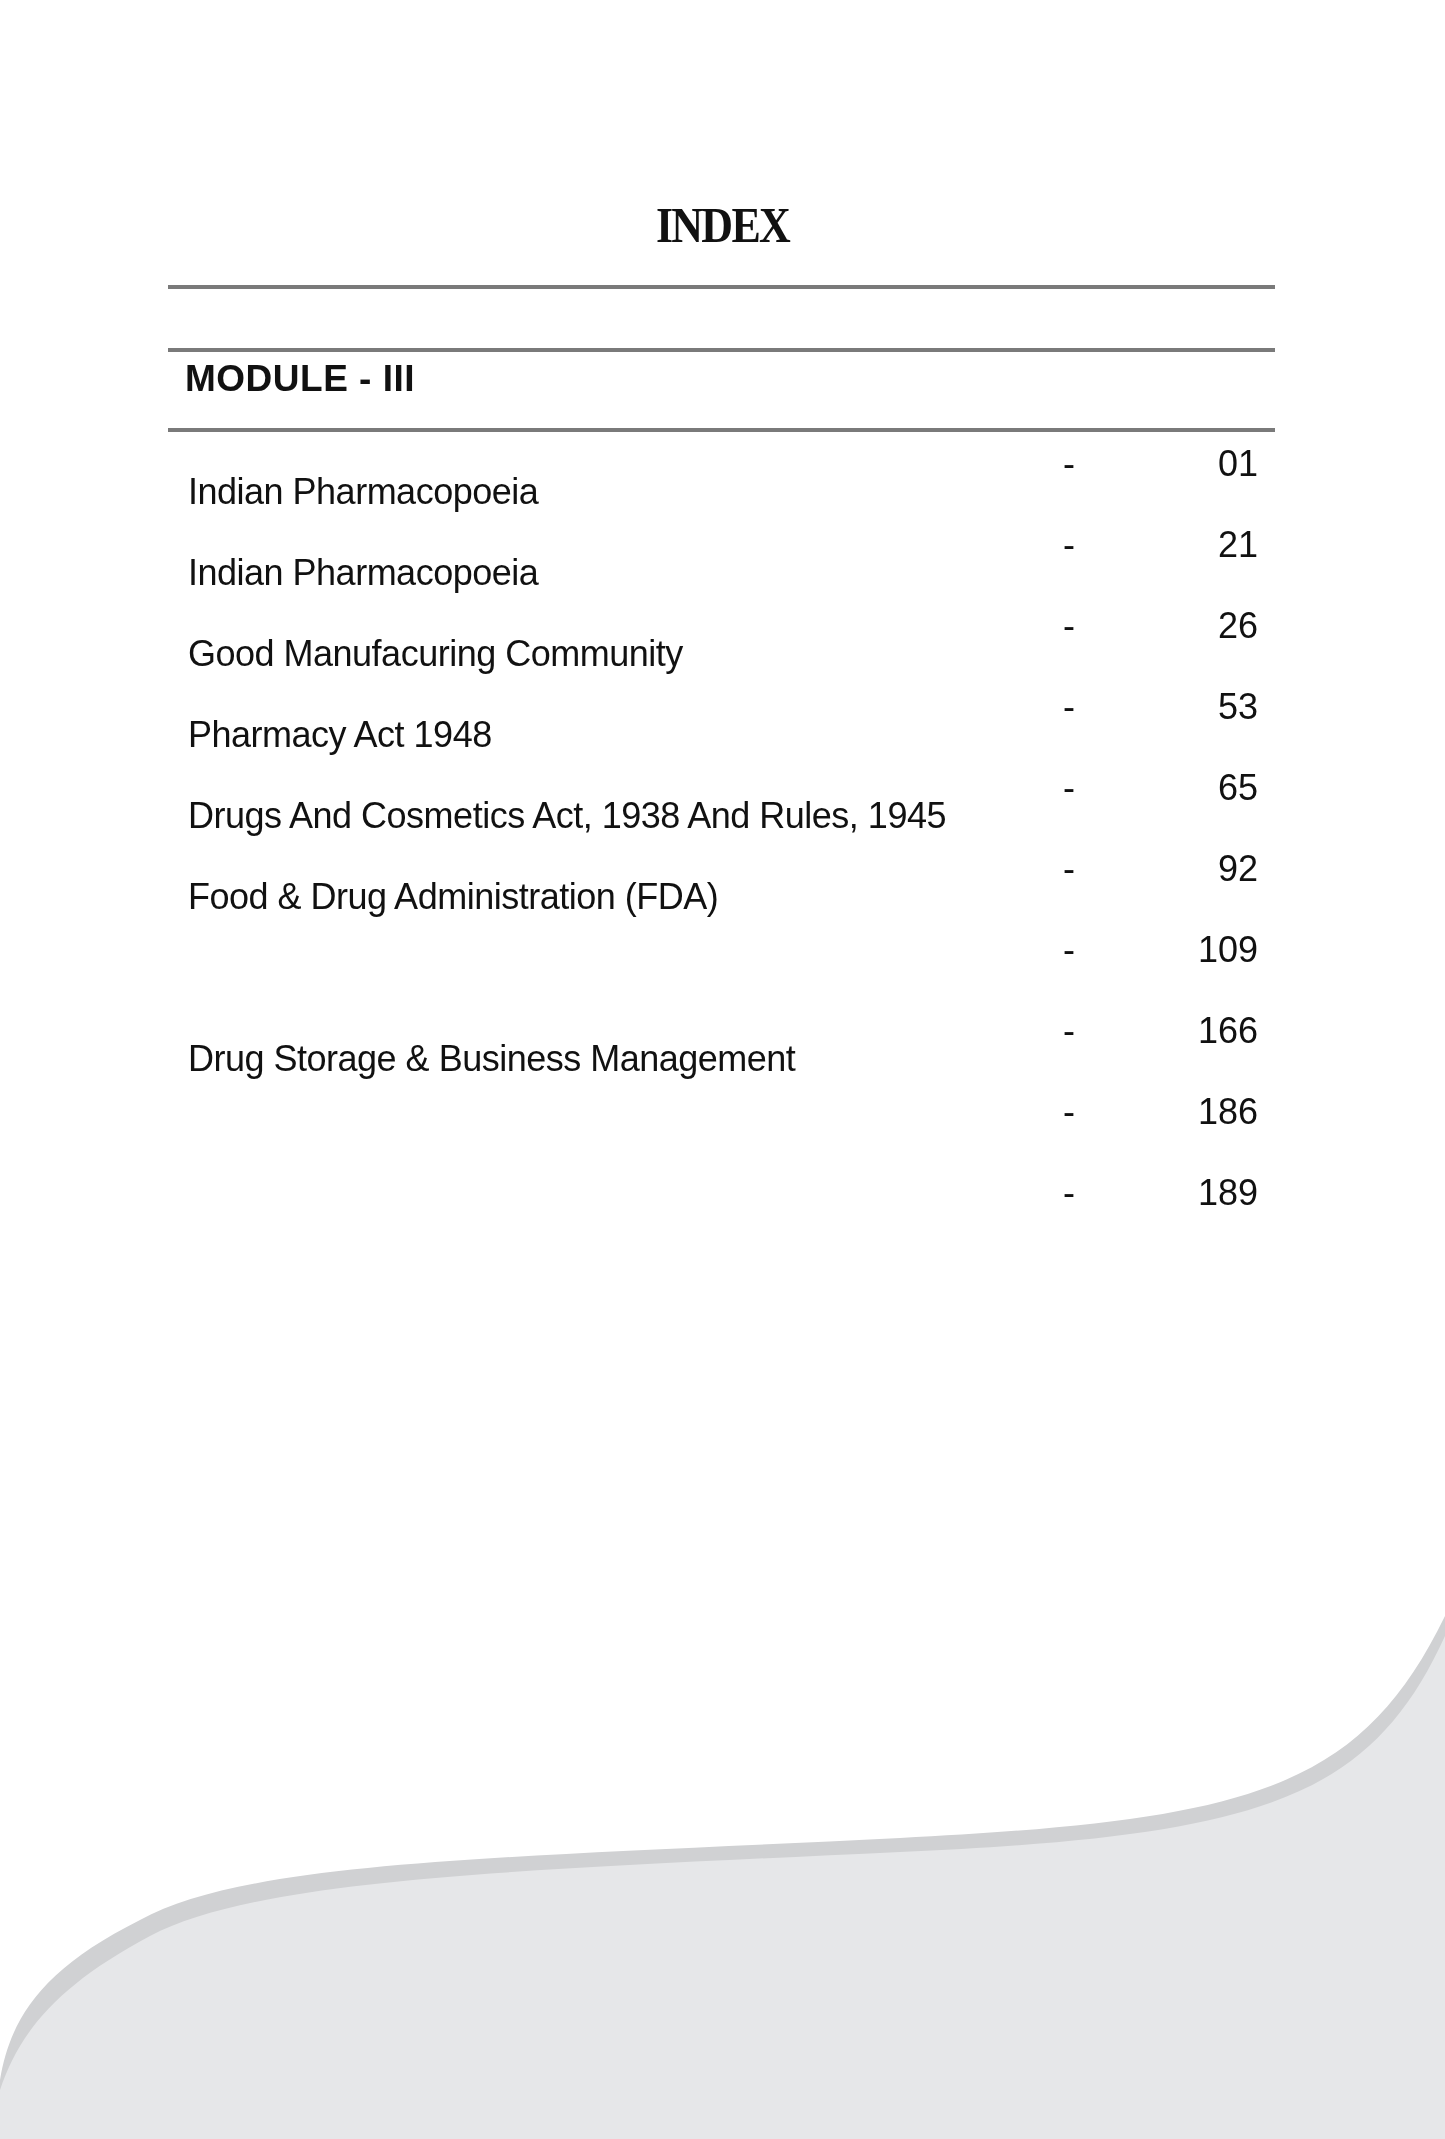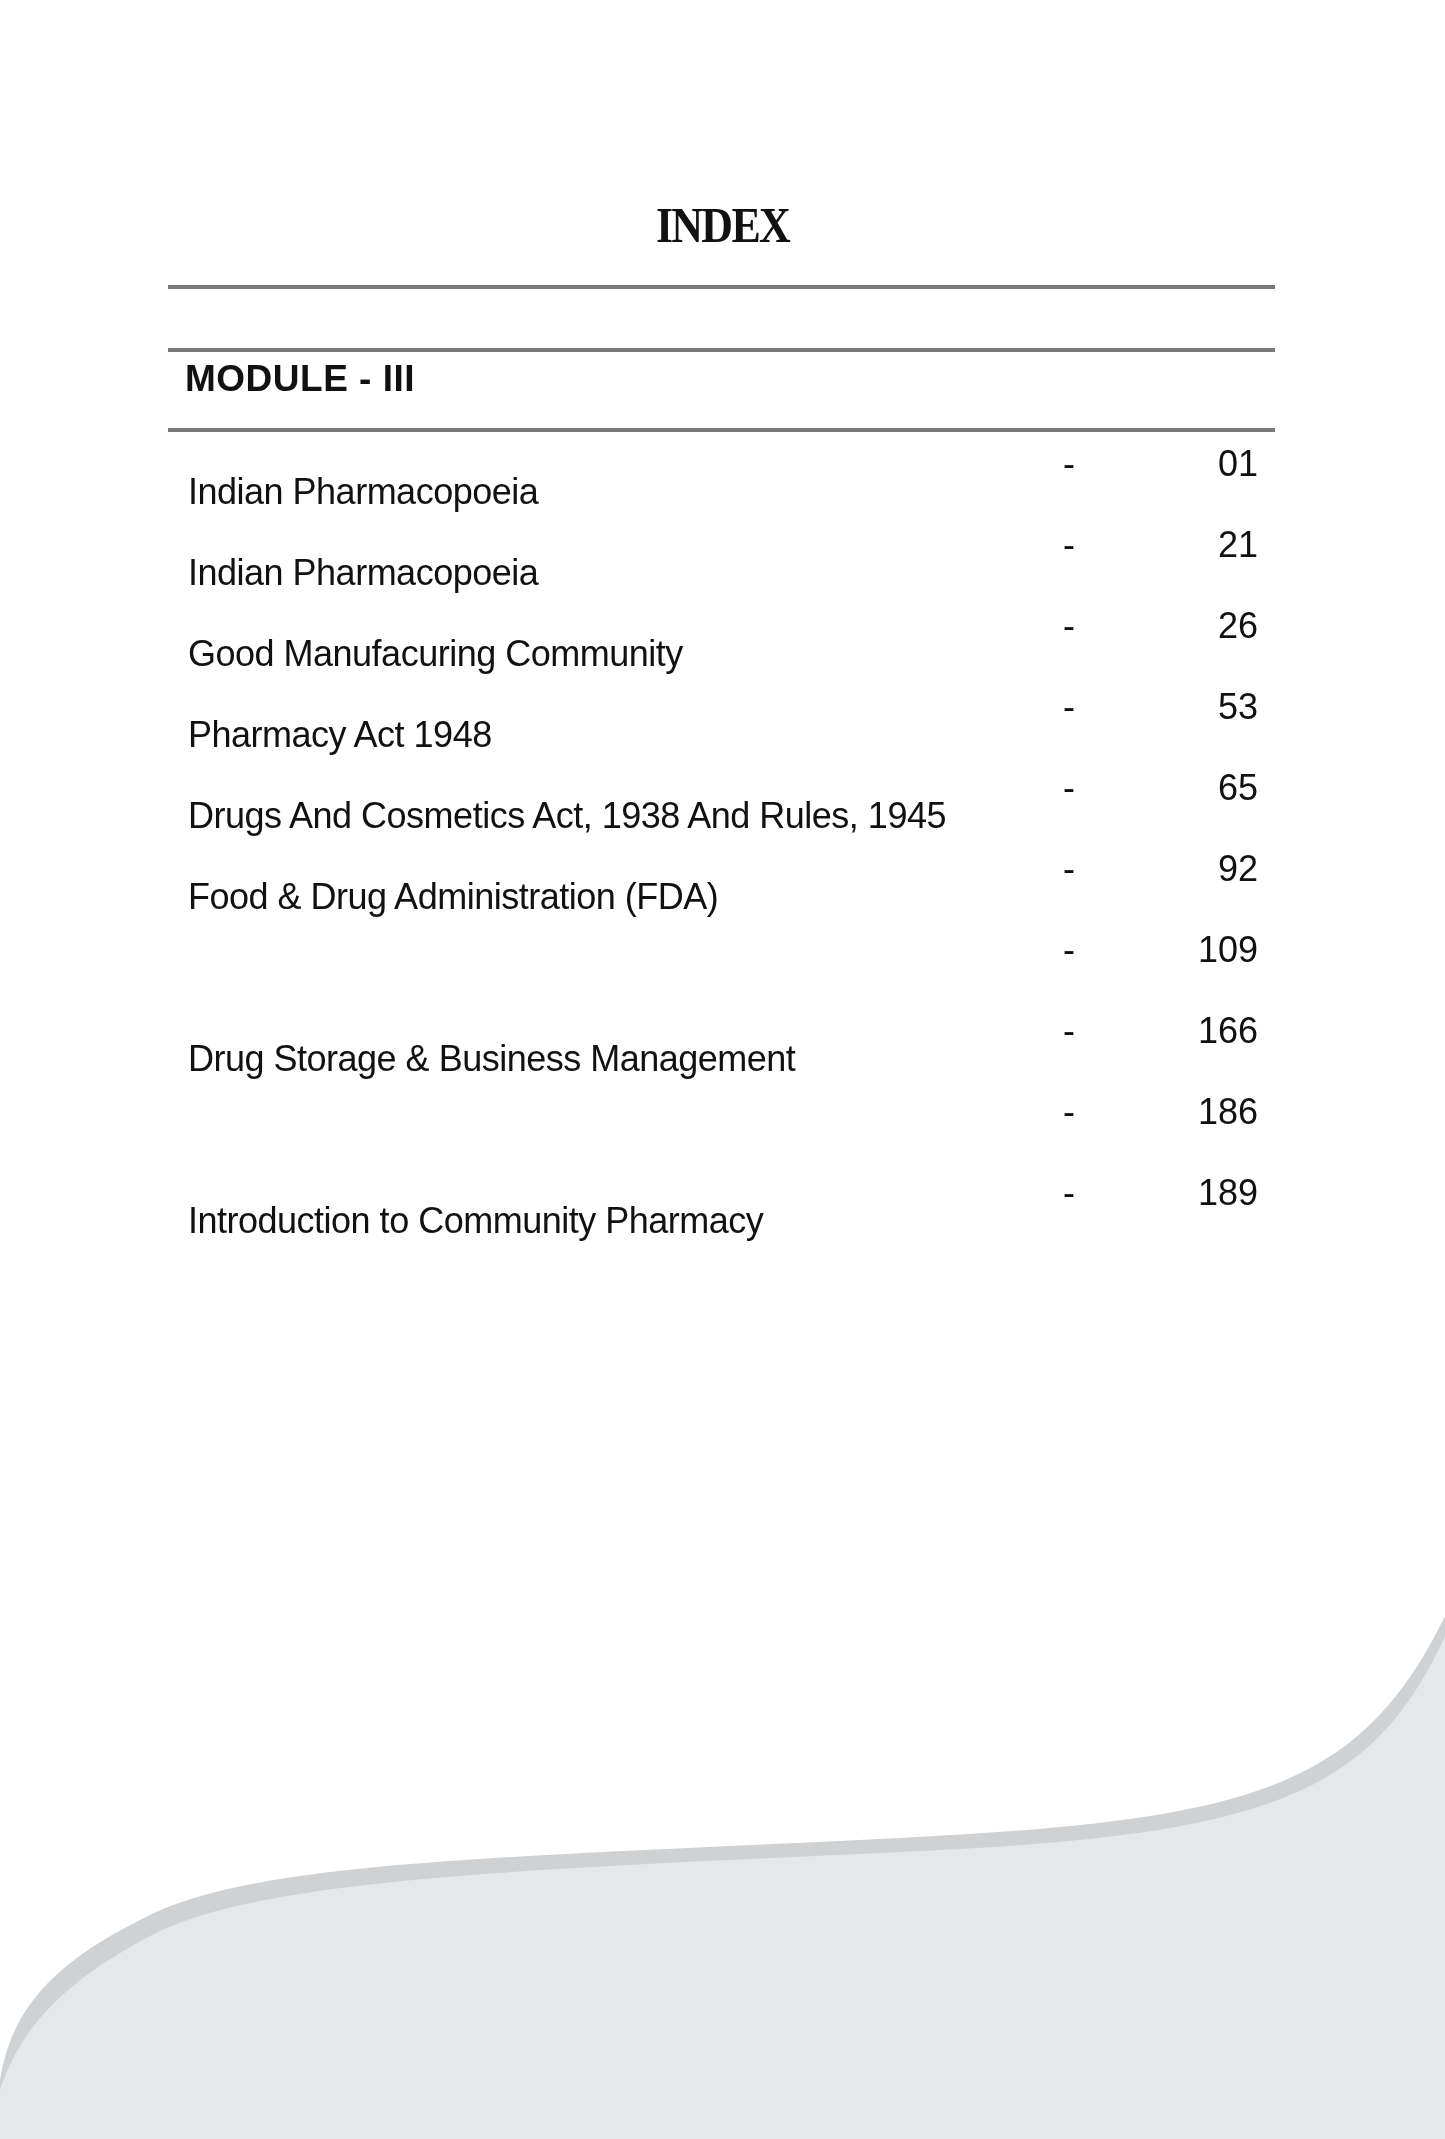--- a/index.html
+++ b/index.html
@@ -86,17 +86,16 @@
   <div class="row" style="top:580px">
     <span class="label">Drug Storage &amp; Business Management</span>
     <span class="dash">-</span>
     <span class="page">166</span>
   </div>
   <div class="row" style="top:661px">
     <span class="dash">-</span>
     <span class="page">186</span>
   </div>
   <div class="row" style="top:742px">
-    <span class="label">Introduction to Community Pharmacy</span>
     <span class="dash">-</span>
     <span class="page">189</span>
   </div>
 </div>
 
 </body></html>

